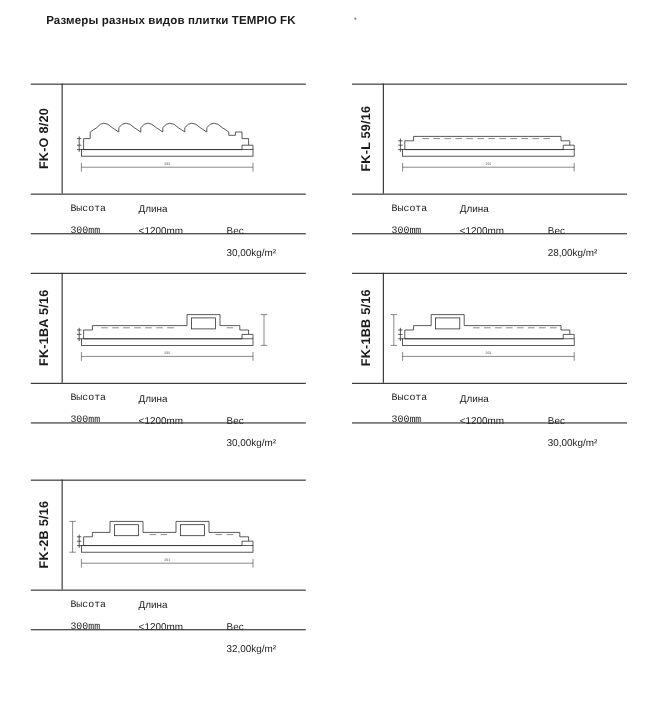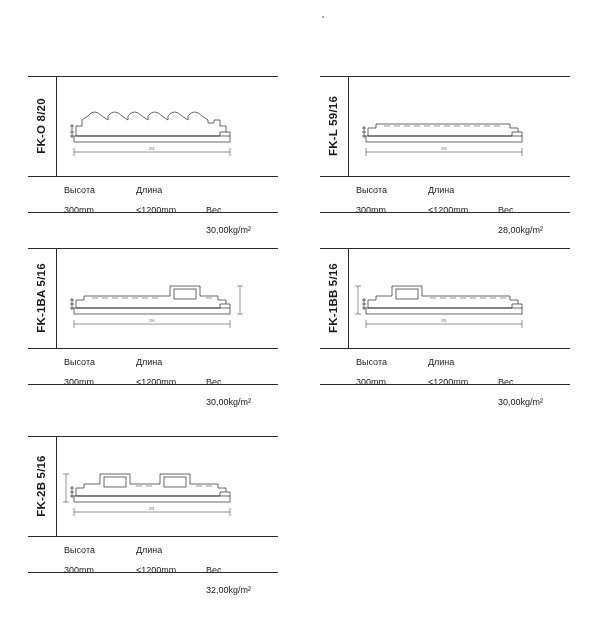--- a/index.html
+++ b/index.html
@@ -96,33 +96,34 @@
     height: 36px;
   }
   .th, .td {
     position: absolute;
     font-size: 9px;
     color: #1a1a1a;
     white-space: nowrap;
   }
   .th { top: 9px; }
   .td { top: 29px; text-align: center; }
-  .c0 { left: 36px; }
-  .c1 { left: 108px; }
+  .c0 { left: 36px; font-family: Liberation Mono, monospace; }
+  .c1 { left: 98px; }
   .c2 { left: 178px; margin-top: 20px; }
 
   
   svg.profile { display: block; }
   .dimtxt { font-size: 3.2px; fill: #555; font-family: "Liberation Sans", sans-serif; }
 </style>
 </head>
 <body>
 
 <div id="page">
 
+  <div class="title">Размеры разных видов плитки TEMPIO FK</div>
   <div class="title-dot"></div>
 
   <div class="card" style="left:28px; top:76px;">
     <div class="card-inner">
       <div class="hline top"></div>
       <div class="vlabel">
         <span>FK-O 8/20</span>
       </div>
       <div class="divider-left"></div>
       <div class="drawing">

